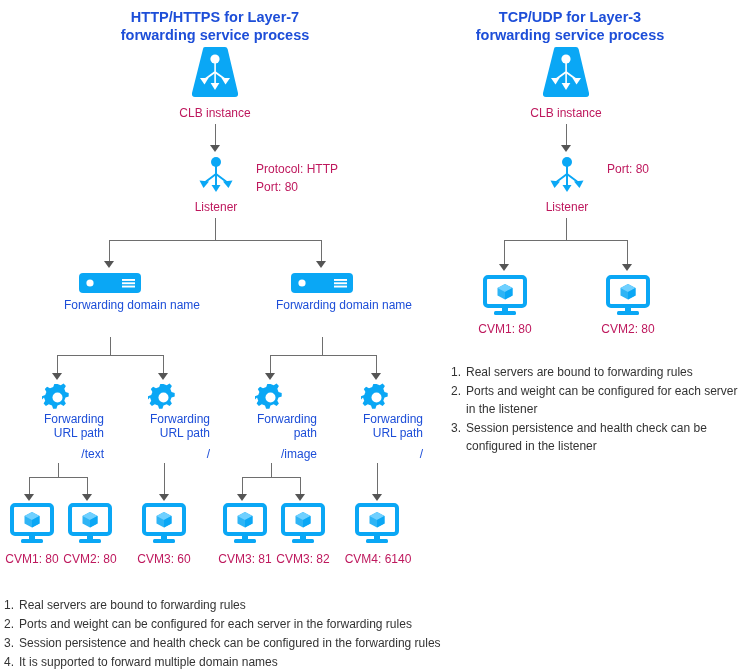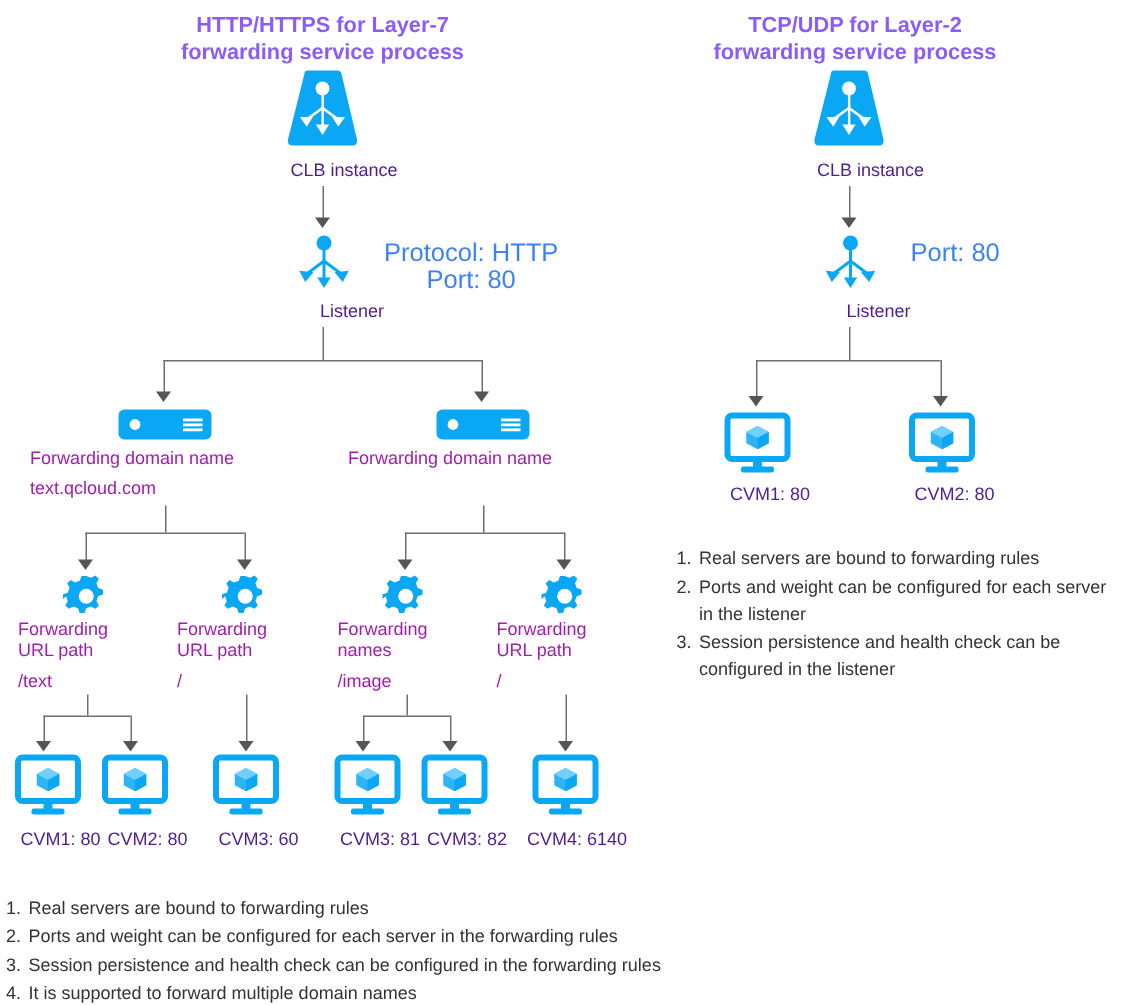--- a/index.html
+++ b/index.html
@@ -3,26 +3,26 @@
 <meta charset="utf-8">
 <style>
   html,body{margin:0;padding:0;background:#fff;}
   body{
     width:752px;height:670px;position:relative;overflow:hidden;
     font-family:"Liberation Sans","DejaVu Sans",sans-serif;
     color:#333;
   }
   .abs{position:absolute;}
   .ttl{
-    font-size:14.5px;font-weight:bold;color:#8b5cf6;text-align:center;
+    font-size:14.5px;font-weight:bold;color:#1d4ed8;text-align:center;
     line-height:18px;
   }
-  .lbl{font-size:12px;color:#4c1d95;text-align:right;line-height:14px;white-space:nowrap;}
-  .lbl-wrap{font-size:12px;color:#a21caf;text-align:left;line-height:14px;}
-  .meta{font-size:17px;color:#3b82f6;line-height:18px;white-space:nowrap;text-align:center;}
+  .lbl{font-size:12px;color:#be185d;text-align:center;line-height:14px;white-space:nowrap;}
+  .lbl-wrap{font-size:12px;color:#1d4ed8;text-align:right;line-height:14px;}
+  .meta{font-size:12px;color:#be185d;line-height:18px;white-space:nowrap;}
   .notes{font-size:12px;color:#333;line-height:18px;}
   .notes .n{display:flex;margin-bottom:1px;}
   .notes .num{width:15px;flex:0 0 15px;}
   .notes .txt{flex:1;}
   
   .vline{background:#6e6e6e;width:1px;}
   .hline{background:#6e6e6e;height:1px;}
   .arrow{
     width:0;height:0;border-left:5px solid transparent;border-right:5px solid transparent;
     border-top:7px solid #555;
@@ -81,21 +81,20 @@
   <svg width="62" height="20" viewBox="0 0 62 20">
     <rect x="0" y="0" width="62" height="20" rx="4" fill="#0aa7f5"></rect>
     <circle cx="11" cy="10" r="3.6" fill="#fff"></circle>
     <rect x="43" y="6" width="13" height="1.9" fill="#fff"></rect>
     <rect x="43" y="9.3" width="13" height="1.9" fill="#fff"></rect>
     <rect x="43" y="12.6" width="13" height="1.9" fill="#fff"></rect>
   </svg>
 </div>
 <div class="abs lbl-wrap" style="left:20px;top:298px;width:180px;">
   <div>Forwarding domain name</div>
-  <div style="margin-top:6px;">text.qcloud.com</div>
 </div>
 
 <div class="abs" style="left:291px;top:273px;">
   <svg width="62" height="20" viewBox="0 0 62 20">
     <rect x="0" y="0" width="62" height="20" rx="4" fill="#0aa7f5"></rect>
     <circle cx="11" cy="10" r="3.6" fill="#fff"></circle>
     <rect x="43" y="6" width="13" height="1.9" fill="#fff"></rect>
     <rect x="43" y="9.3" width="13" height="1.9" fill="#fff"></rect>
     <rect x="43" y="12.6" width="13" height="1.9" fill="#fff"></rect>
   </svg>
@@ -148,21 +147,21 @@
   <div>URL path</div>
   <div style="margin-top:7px;">/text</div>
 </div>
 <div class="abs lbl-wrap" style="left:118px;top:412px;width:92px;">
   <div>Forwarding</div>
   <div>URL path</div>
   <div style="margin-top:7px;">/</div>
 </div>
 <div class="abs lbl-wrap" style="left:225px;top:412px;width:92px;">
   <div>Forwarding</div>
-  <div>names</div>
+  <div>path</div>
   <div style="margin-top:7px;">/image</div>
 </div>
 <div class="abs lbl-wrap" style="left:331px;top:412px;width:92px;">
   <div>Forwarding</div>
   <div>URL path</div>
   <div style="margin-top:7px;">/</div>
 </div>
 
 <div class="abs vline" style="left:58px;top:463px;height:14px;"></div>
 <div class="abs hline" style="left:29px;top:477px;width:58px;"></div>
@@ -265,21 +264,21 @@
     <span class="num">3.</span>
     <span class="txt">Session persistence and health check can be configured in the forwarding rules</span>
   </div>
   <div class="n">
     <span class="num">4.</span>
     <span class="txt">It is supported to forward multiple domain names</span>
   </div>
 </div>
 
 <div class="abs ttl" style="left:450px;top:8px;width:240px;">
-  <div>TCP/UDP for Layer-2</div>
+  <div>TCP/UDP for Layer-3</div>
   <div>forwarding service process</div>
 </div>
 
 <div class="abs" style="left:541px;top:47px;">
   <svg width="50" height="52" viewBox="0 0 50 52">
     <path d="M13 2 Q13 0 15 0 L35 0 Q37 0 37.6 2 L48 46 Q48.6 50 45 50 L5 50 Q1.4 50 2 46 Z" fill="#0aa7f5"></path>
     <circle cx="25" cy="12" r="4.6" fill="#fff"></circle>
     <path d="M24.3 16 h1.6 v22 h-1.6 z" fill="#fff"></path>
     <path d="M25 25 L14 33 M25 25 L36 33" stroke="#fff" stroke-width="1.8" fill="none"></path>
     <path d="M10 31 L18.5 31 L14.5 37.5 Z" fill="#fff"></path>

